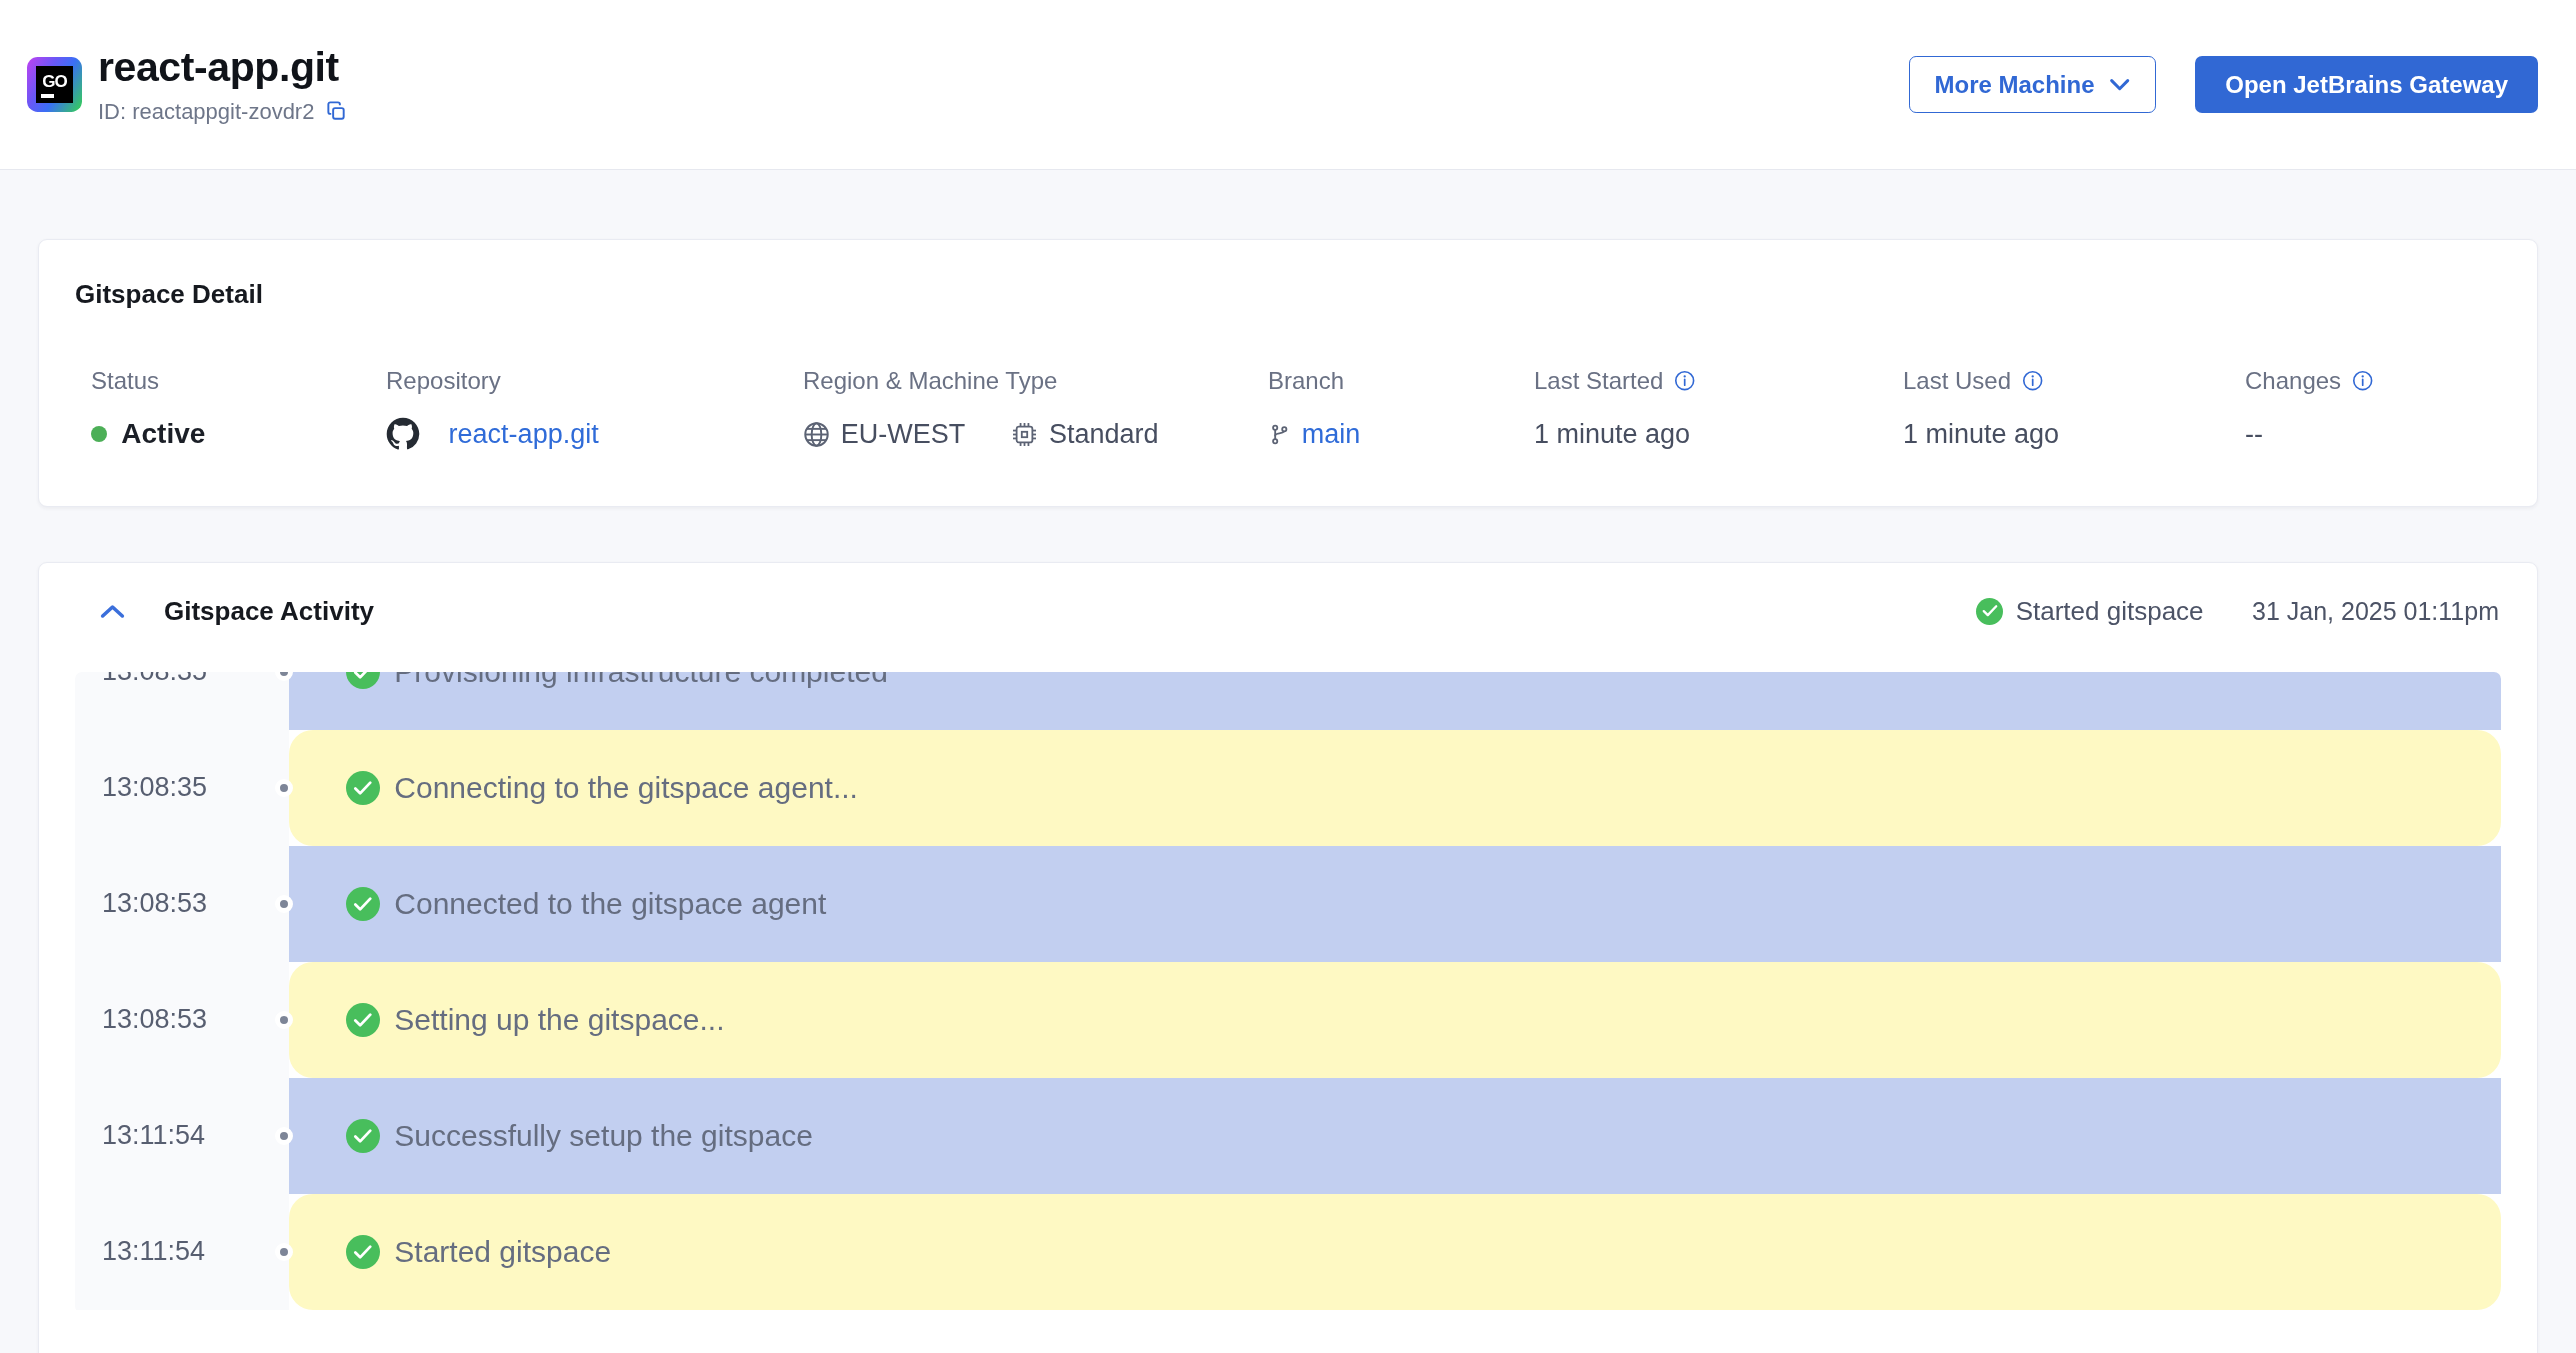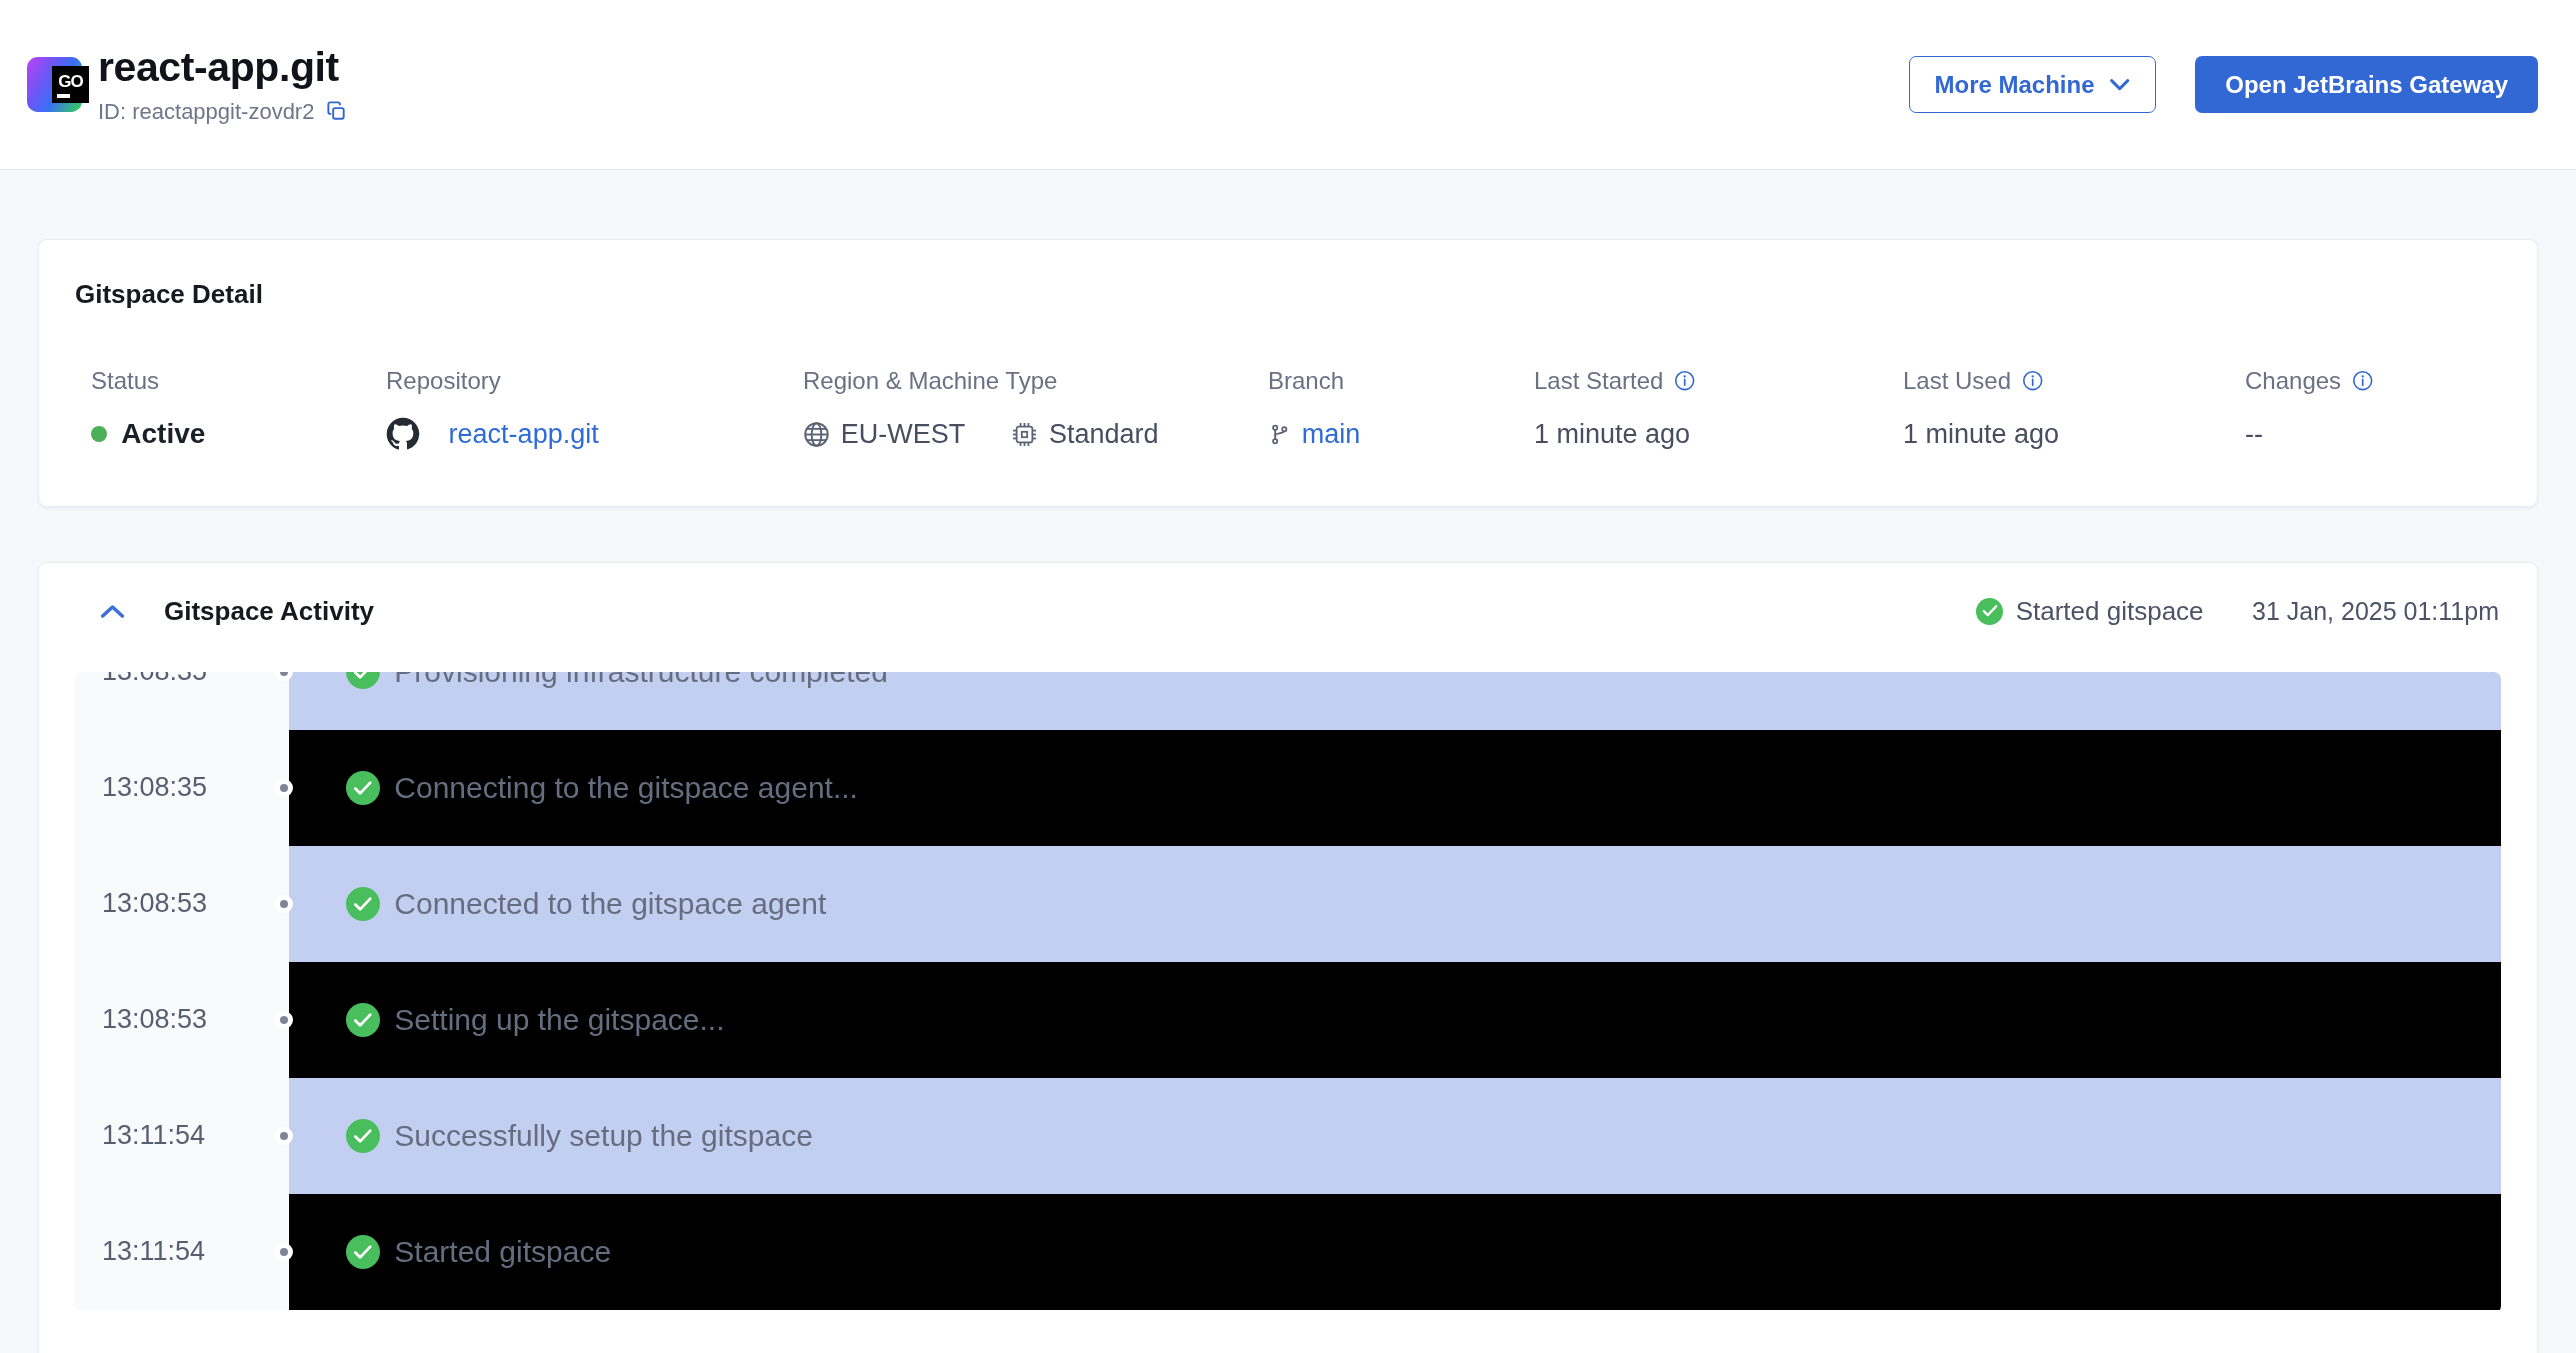--- a/index.html
+++ b/index.html
@@ -15,21 +15,21 @@
     height:170px; background:#ffffff; border-bottom:1.8px solid #e6e8ef;
     display:flex; align-items:center; justify-content:space-between;
     padding:0 38px 0 27px;
   }
   .header-left { display:flex; align-items:center; gap:16px; }
   .goland-icon {
     width:55px; height:55px; border-radius:10.7px; position:relative; flex:0 0 auto;
     background:linear-gradient(120deg,#b644f2 4%,#6b57f6 34%,#3a6ff5 58%,#35c95f 96%);
   }
   .goland-inner {
-    position:absolute; left:25px; top:9px; width:37px; height:37px; background:#000;
+    position:absolute; left:9px; top:9px; width:37px; height:37px; background:#000;
     display:flex; align-items:center; justify-content:center;
   }
   .goland-inner span { color:#fff; font-weight:bold; font-size:17px; letter-spacing:-0.9px; margin-top:-5.4px; }
   .goland-inner::after {
     content:""; position:absolute; left:5.4px; bottom:5.4px; width:12.5px; height:3.6px; background:#fff;
   }
   .title-block { display:flex; flex-direction:column; gap:7.1px; }
   .page-title { font-size:41px; font-weight:bold; letter-spacing:-0.4px; color:#101319; }
   .id-row { display:flex; align-items:center; gap:10.7px; }
   .id-text { font-size:22px; color:#6e7689; }
@@ -72,21 +72,21 @@
 
   .log-viewport { margin:0 36px; height:641px; overflow:hidden; border-radius:7.1px; }
   .log-inner { margin-top:-58px; }
   .log-row { display:flex; height:116px; }
   .log-time {
     width:214px; flex:0 0 auto; background:#f9fafc; display:flex; align-items:center;
     padding-left:27px; font-size:27px; color:#575e70;
   }
   .log-body { flex:1; position:relative; display:flex; align-items:center; padding-left:57px; }
   .log-row.dark .log-body { background:#c2cff0; }
-  .log-row.light .log-body { background:#000000; }
+  .log-row.light .log-body { background:#fef9c3;border-radius:24px; }
   .timeline-dot {
     position:absolute; left:-14.3px; top:50%; transform:translateY(-50%);
     width:18px; height:18px; border-radius:50%; background:#7d8597; border:5.4px solid #ffffff;
   }
   .check-circle {
     width:34px; height:34px; border-radius:50%; background:#48be5c; flex:0 0 auto;
     display:flex; align-items:center; justify-content:center;
   }
   .check-circle.small { width:27px; height:27px; }
   .log-msg { margin-left:14.3px; font-size:30px; color:#656d80; }

